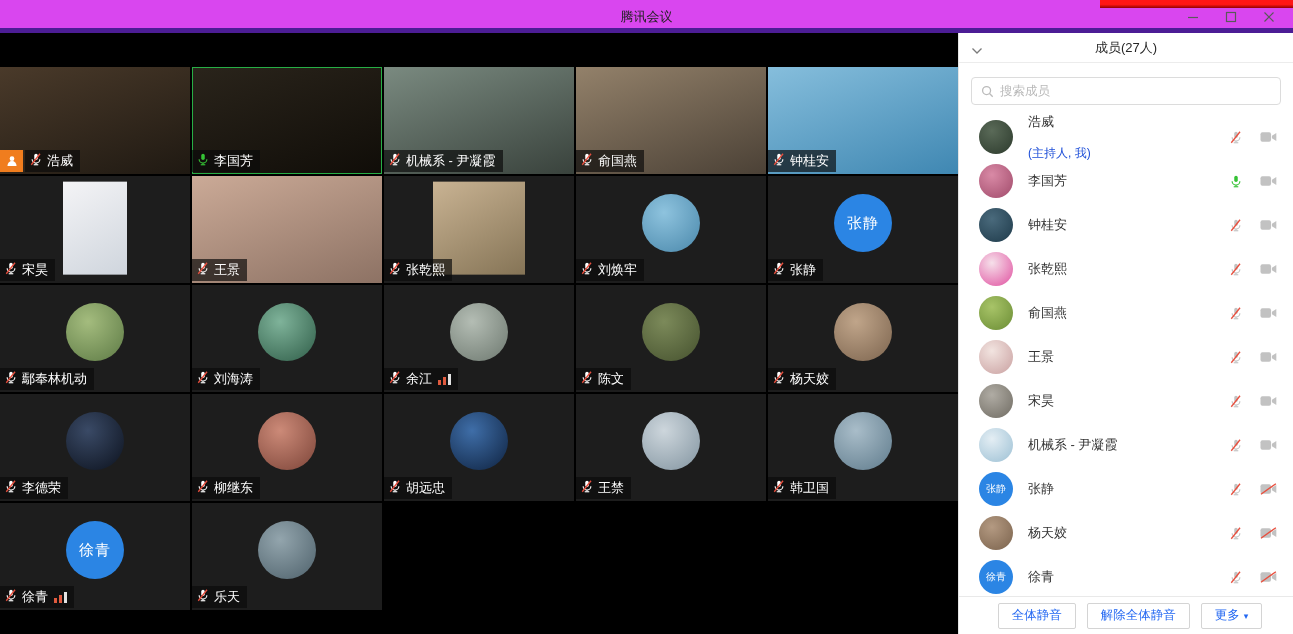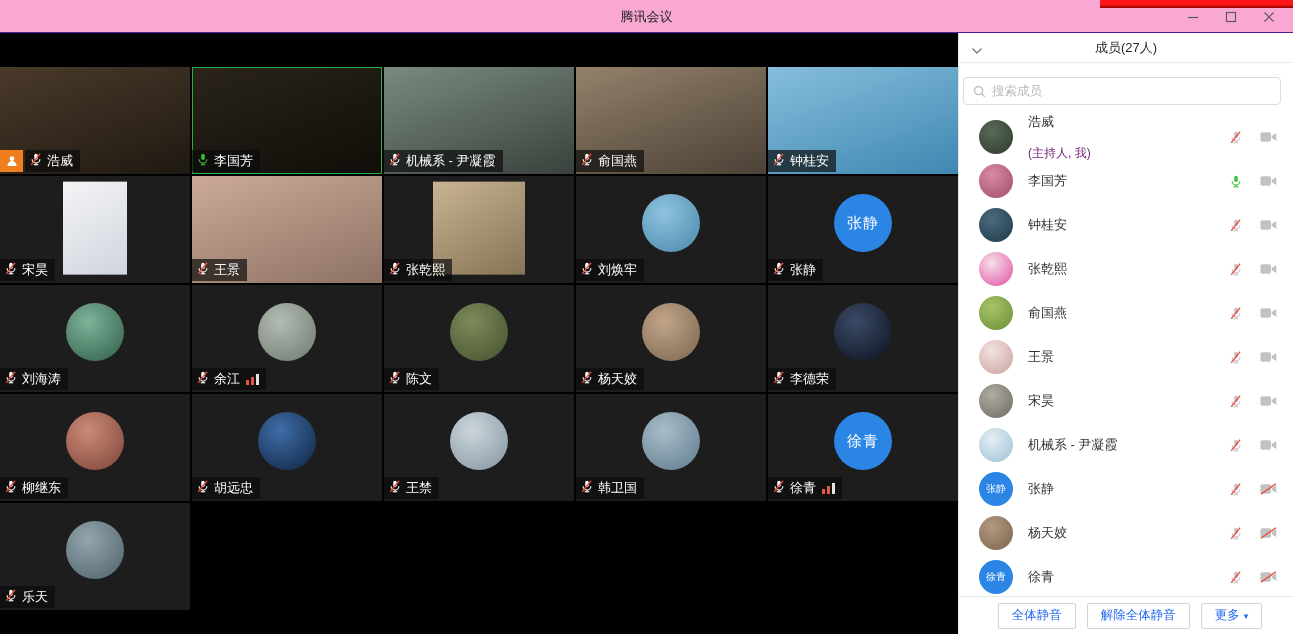--- a/index.html
+++ b/index.html
@@ -1,20 +1,20 @@
 <!DOCTYPE html>
 <html><head>
 <meta charset="utf-8">
 <style>
   * { margin:0; padding:0; box-sizing:border-box; }
   html,body { width:1293px; height:634px; overflow:hidden; font-family:"Liberation Sans","DejaVu Sans",sans-serif; }
   .app { width:1293px; height:634px; display:flex; flex-direction:column; background:#000; }
 
   
-  .titlebar { position:relative; height:33px; background:#f9a8d4; border-bottom:1px solid #4c1d95; flex:0 0 33px; }
+  .titlebar { position:relative; height:33px; background:#d946ef; border-bottom:5px solid #4c1d95; flex:0 0 33px; }
   .red-strip { position:absolute; top:0; right:0; width:193px; height:8px;
                background:linear-gradient(#ff1616 55%, #930000); }
   .win-title { position:absolute; left:0; right:0; top:0; height:33px; line-height:33px;
                text-align:center; font-size:13px; color:#222; }
   .win-controls { position:absolute; right:10px; top:0; height:33px; display:flex; align-items:center; gap:10px; }
   .wc { width:28px; height:24px; display:flex; align-items:center; justify-content:center; cursor:pointer; }
 
   
   .content { flex:1; display:flex; height:601px; }
   .video-area { width:958px; background:#000; padding:34px 0 0 0; }
@@ -34,33 +34,33 @@
   .host-badge { width:23px; height:22px; background:#f07d1e; display:flex; align-items:center; justify-content:center; margin-right:2px; }
   .name-tag { background:rgba(10,10,10,.68); color:#fff; font-size:13px; height:22px;
               display:inline-flex; align-items:center; gap:4px; padding:0 7px 0 4px; }
   .name-tag .sigwrap { display:inline-flex; align-items:flex-end; margin-left:2px; }
 
   
   .sidebar { width:400px; background:#fff; border-left:1px solid #e4e4e4; display:flex; flex-direction:column; }
   .sb-header { position:relative; height:30px; flex:0 0 30px; border-bottom:1px solid #ececec; }
   .chev { position:absolute; left:12px; top:8px; cursor:pointer; }
   .sb-title { display:block; text-align:center; line-height:30px; font-size:13px; color:#262626; }
-  .sb-search { padding:14px 12px 10px 4px; }
+  .sb-search { padding:14px 12px 10px 12px; }
   .search-box { height:28px; border:1px solid #dcdcdc; border-radius:4px; display:flex; align-items:center;
                 padding:0 9px; gap:6px; background:#fff; }
   .search-box input { border:none; outline:none; flex:1; font-size:12.5px; color:#333;
                       font-family:"Liberation Sans","DejaVu Sans",sans-serif; }
   .search-box input::placeholder { color:#b9b9b9; }
   .member-list { flex:1; overflow:hidden; }
   .member-row { height:44px; display:flex; align-items:center; padding:0 16px 0 20px; cursor:pointer; }
   .m-avatar { width:34px; height:34px; border-radius:50%; flex:0 0 34px; margin-right:15px; }
   .m-avatar.txt { display:flex; align-items:center; justify-content:center; color:#fff; font-size:10px; }
   .m-info { flex:1; min-width:0; }
   .m-name { font-size:13px; color:#333; line-height:16px; white-space:nowrap; }
-  .m-sub { font-size:12px; color:#701a75; line-height:15px;margin-top:16px; }
+  .m-sub { font-size:12px; color:#1d4ed8; line-height:15px;margin-top:16px; }
   .m-icons { display:flex; align-items:center; gap:17px; }
   .m-icons span { display:inline-flex; cursor:pointer; }
   .sb-footer { flex:0 0 38px; border-top:1px solid #e9e9e9; display:flex; align-items:center;
                justify-content:center; gap:11px;padding-left:8px; }
   .sb-footer button { background:#fff; border:1px solid #d4d4d4; border-radius:2px; height:26px;
                       padding:0 13px; font-size:12.5px; color:#2468f2; cursor:pointer;
                       font-family:"Liberation Sans","DejaVu Sans",sans-serif; display:inline-flex; align-items:center; gap:4px; }
   .sb-footer .caret { font-size:9px; color:#2468f2; }
 </style>
 </head>
@@ -255,20 +255,37 @@
                     <line x1="8" y1="12" x2="8" y2="13.6" stroke="#ffffff" stroke-width="1.3"></line>
                     <line x1="5.4" y1="14" x2="10.6" y2="14" stroke="#ffffff" stroke-width="1.3"></line>
                     <line x1="2.6" y1="14" x2="12.6" y2="1.4" stroke="#e84f3e" stroke-width="1.5"></line>
                   </svg></span>
         <span class="tile-name">张静</span>
 
       </span>
     </div>
   </div>
           <div class="tile">
+    <div class="avatar-circle" style="background: radial-gradient(circle at 38% 32%, rgb(164, 188, 126), rgb(93, 122, 69));"></div>
+            <div class="badge-row">
+
+      <span class="name-tag">
+        <span class="mic"><svg width="14" height="15" viewBox="0 0 16 16">
+                    <rect x="6" y="1.4" width="4" height="7.2" rx="2" fill="#ffffff"></rect>
+                    <path d="M3.6 7.6 a4.4 4.4 0 0 0 8.8 0" fill="none" stroke="#ffffff" stroke-width="1.3"></path>
+                    <line x1="8" y1="12" x2="8" y2="13.6" stroke="#ffffff" stroke-width="1.3"></line>
+                    <line x1="5.4" y1="14" x2="10.6" y2="14" stroke="#ffffff" stroke-width="1.3"></line>
+                    <line x1="2.6" y1="14" x2="12.6" y2="1.4" stroke="#e84f3e" stroke-width="1.5"></line>
+                  </svg></span>
+        <span class="tile-name">鄢奉林机动</span>
+
+      </span>
+    </div>
+  </div>
+          <div class="tile">
     <div class="avatar-circle" style="background: radial-gradient(circle at 38% 32%, rgb(127, 179, 154), rgb(47, 93, 72));"></div>
             <div class="badge-row">
 
       <span class="name-tag">
         <span class="mic"><svg width="14" height="15" viewBox="0 0 16 16">
                     <rect x="6" y="1.4" width="4" height="7.2" rx="2" fill="#ffffff"></rect>
                     <path d="M3.6 7.6 a4.4 4.4 0 0 0 8.8 0" fill="none" stroke="#ffffff" stroke-width="1.3"></path>
                     <line x1="8" y1="12" x2="8" y2="13.6" stroke="#ffffff" stroke-width="1.3"></line>
                     <line x1="5.4" y1="14" x2="10.6" y2="14" stroke="#ffffff" stroke-width="1.3"></line>
                     <line x1="2.6" y1="14" x2="12.6" y2="1.4" stroke="#e84f3e" stroke-width="1.5"></line>

